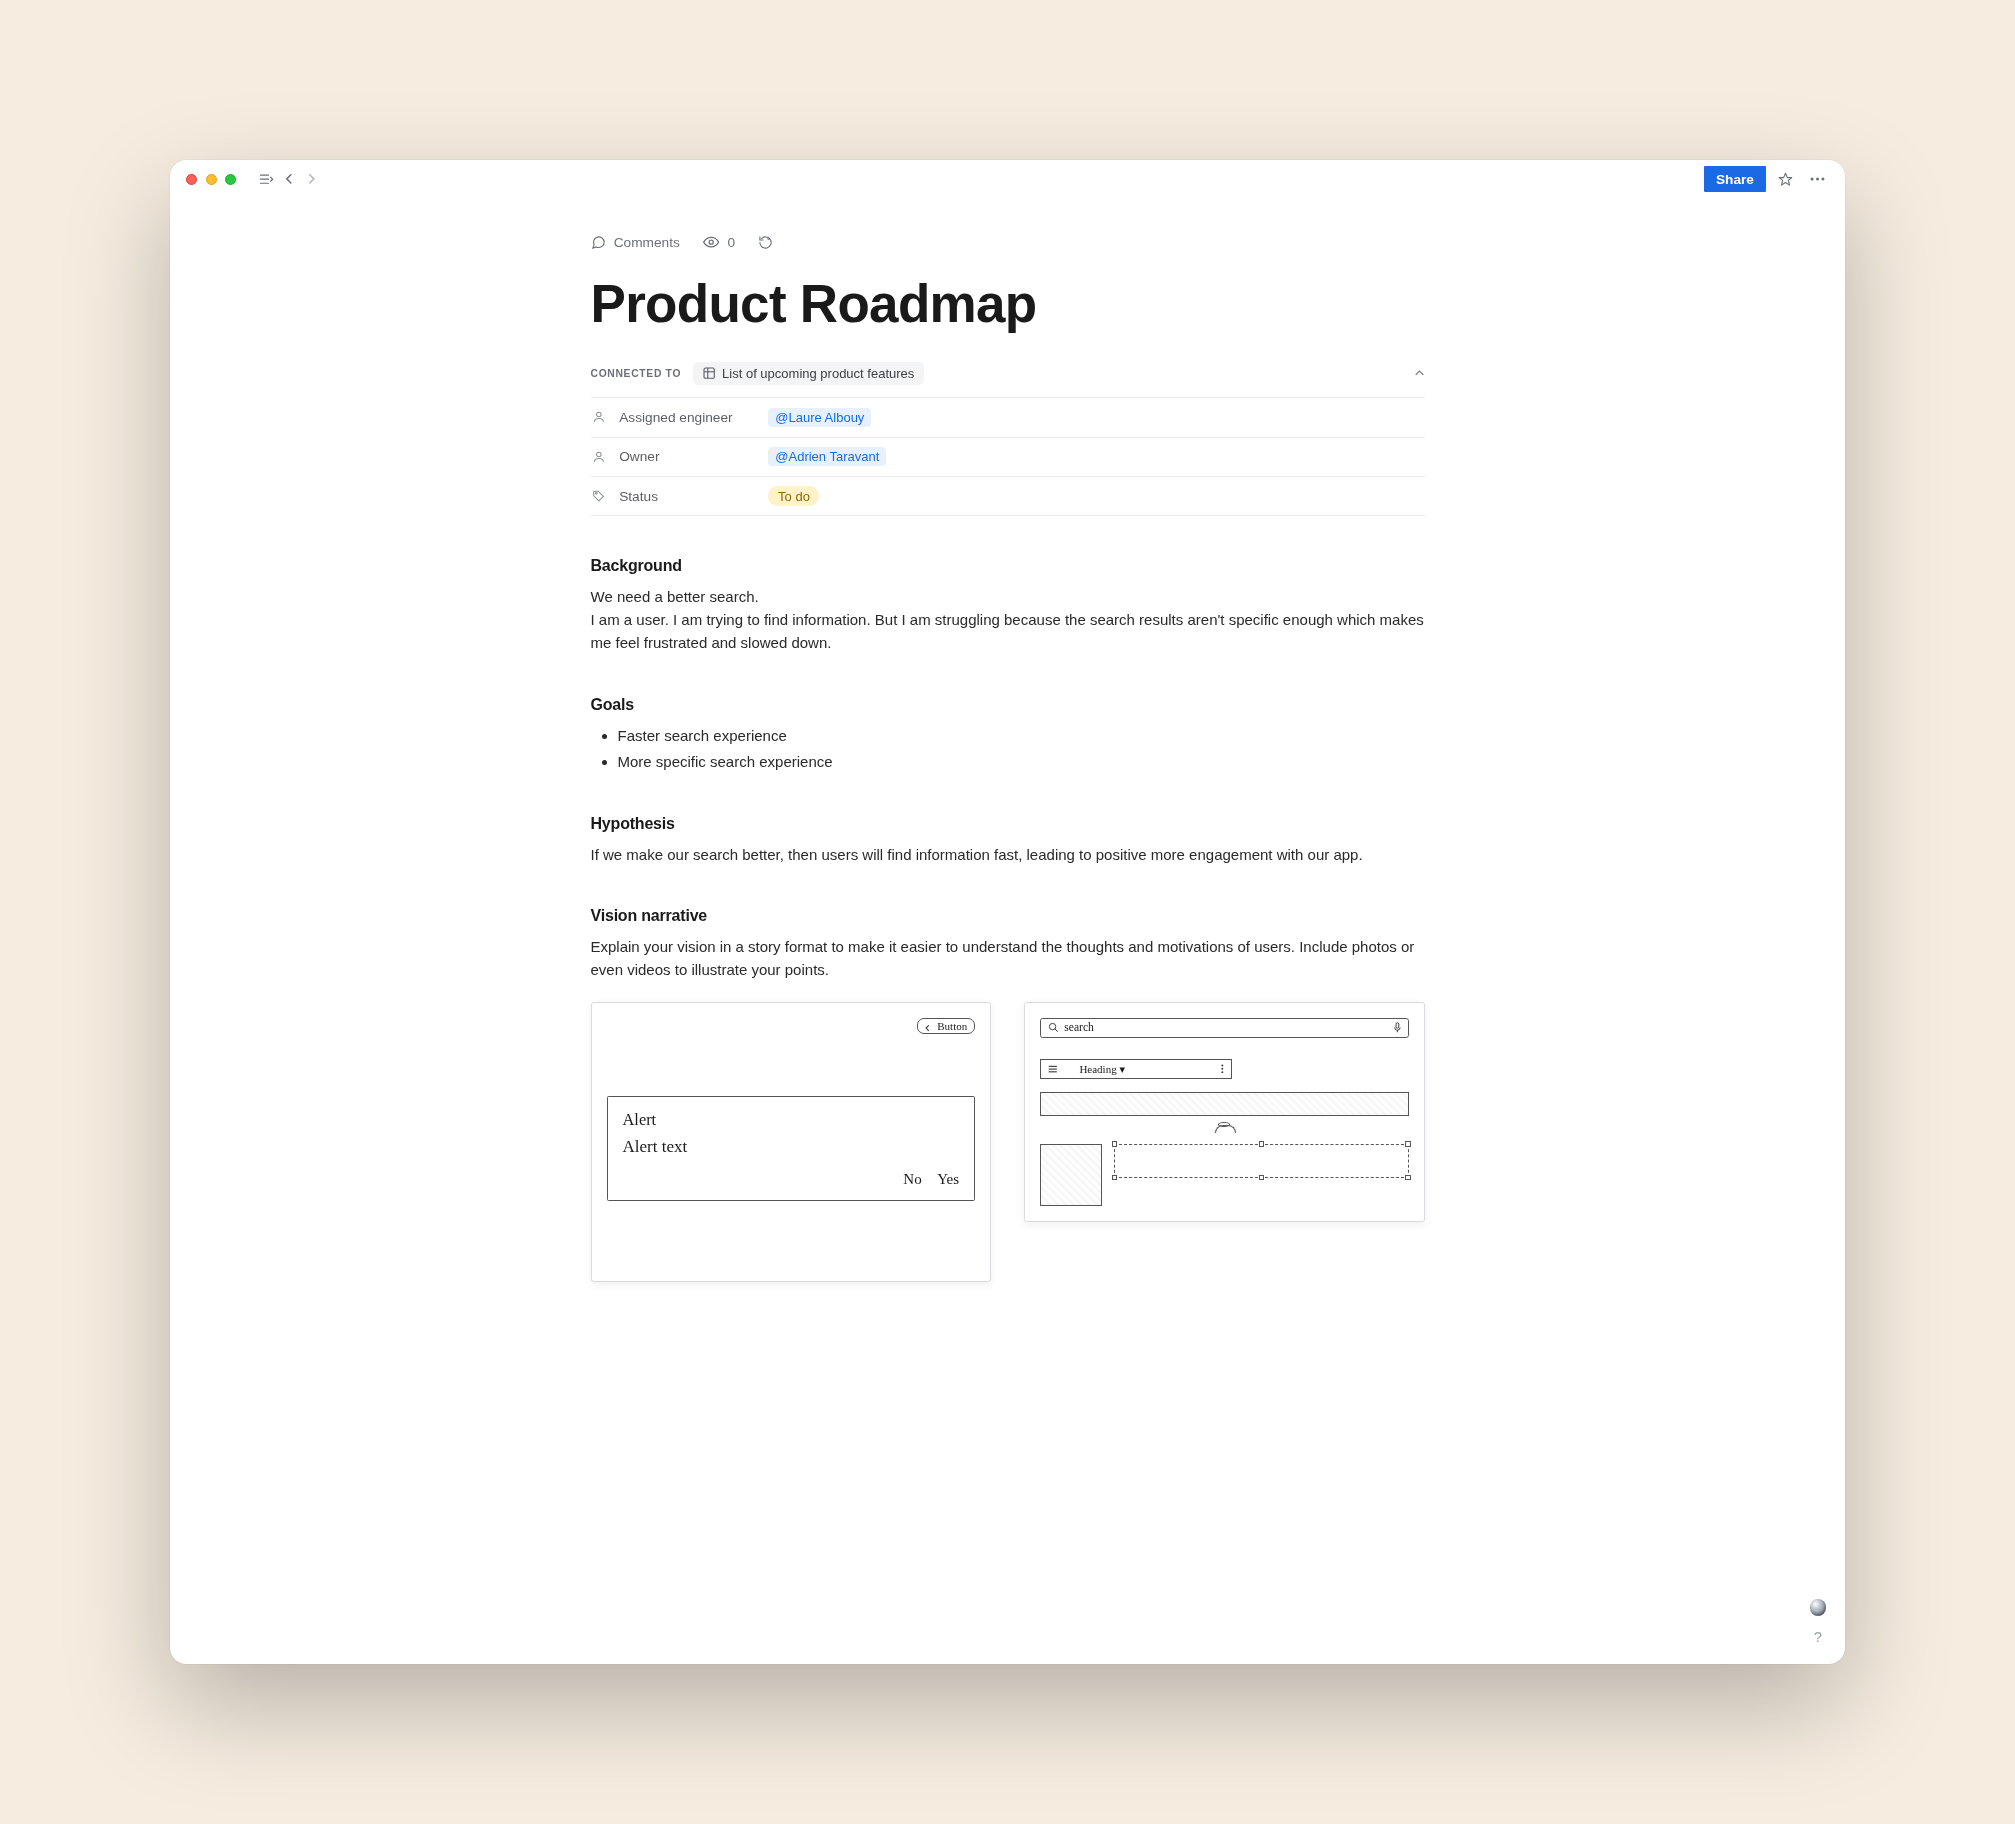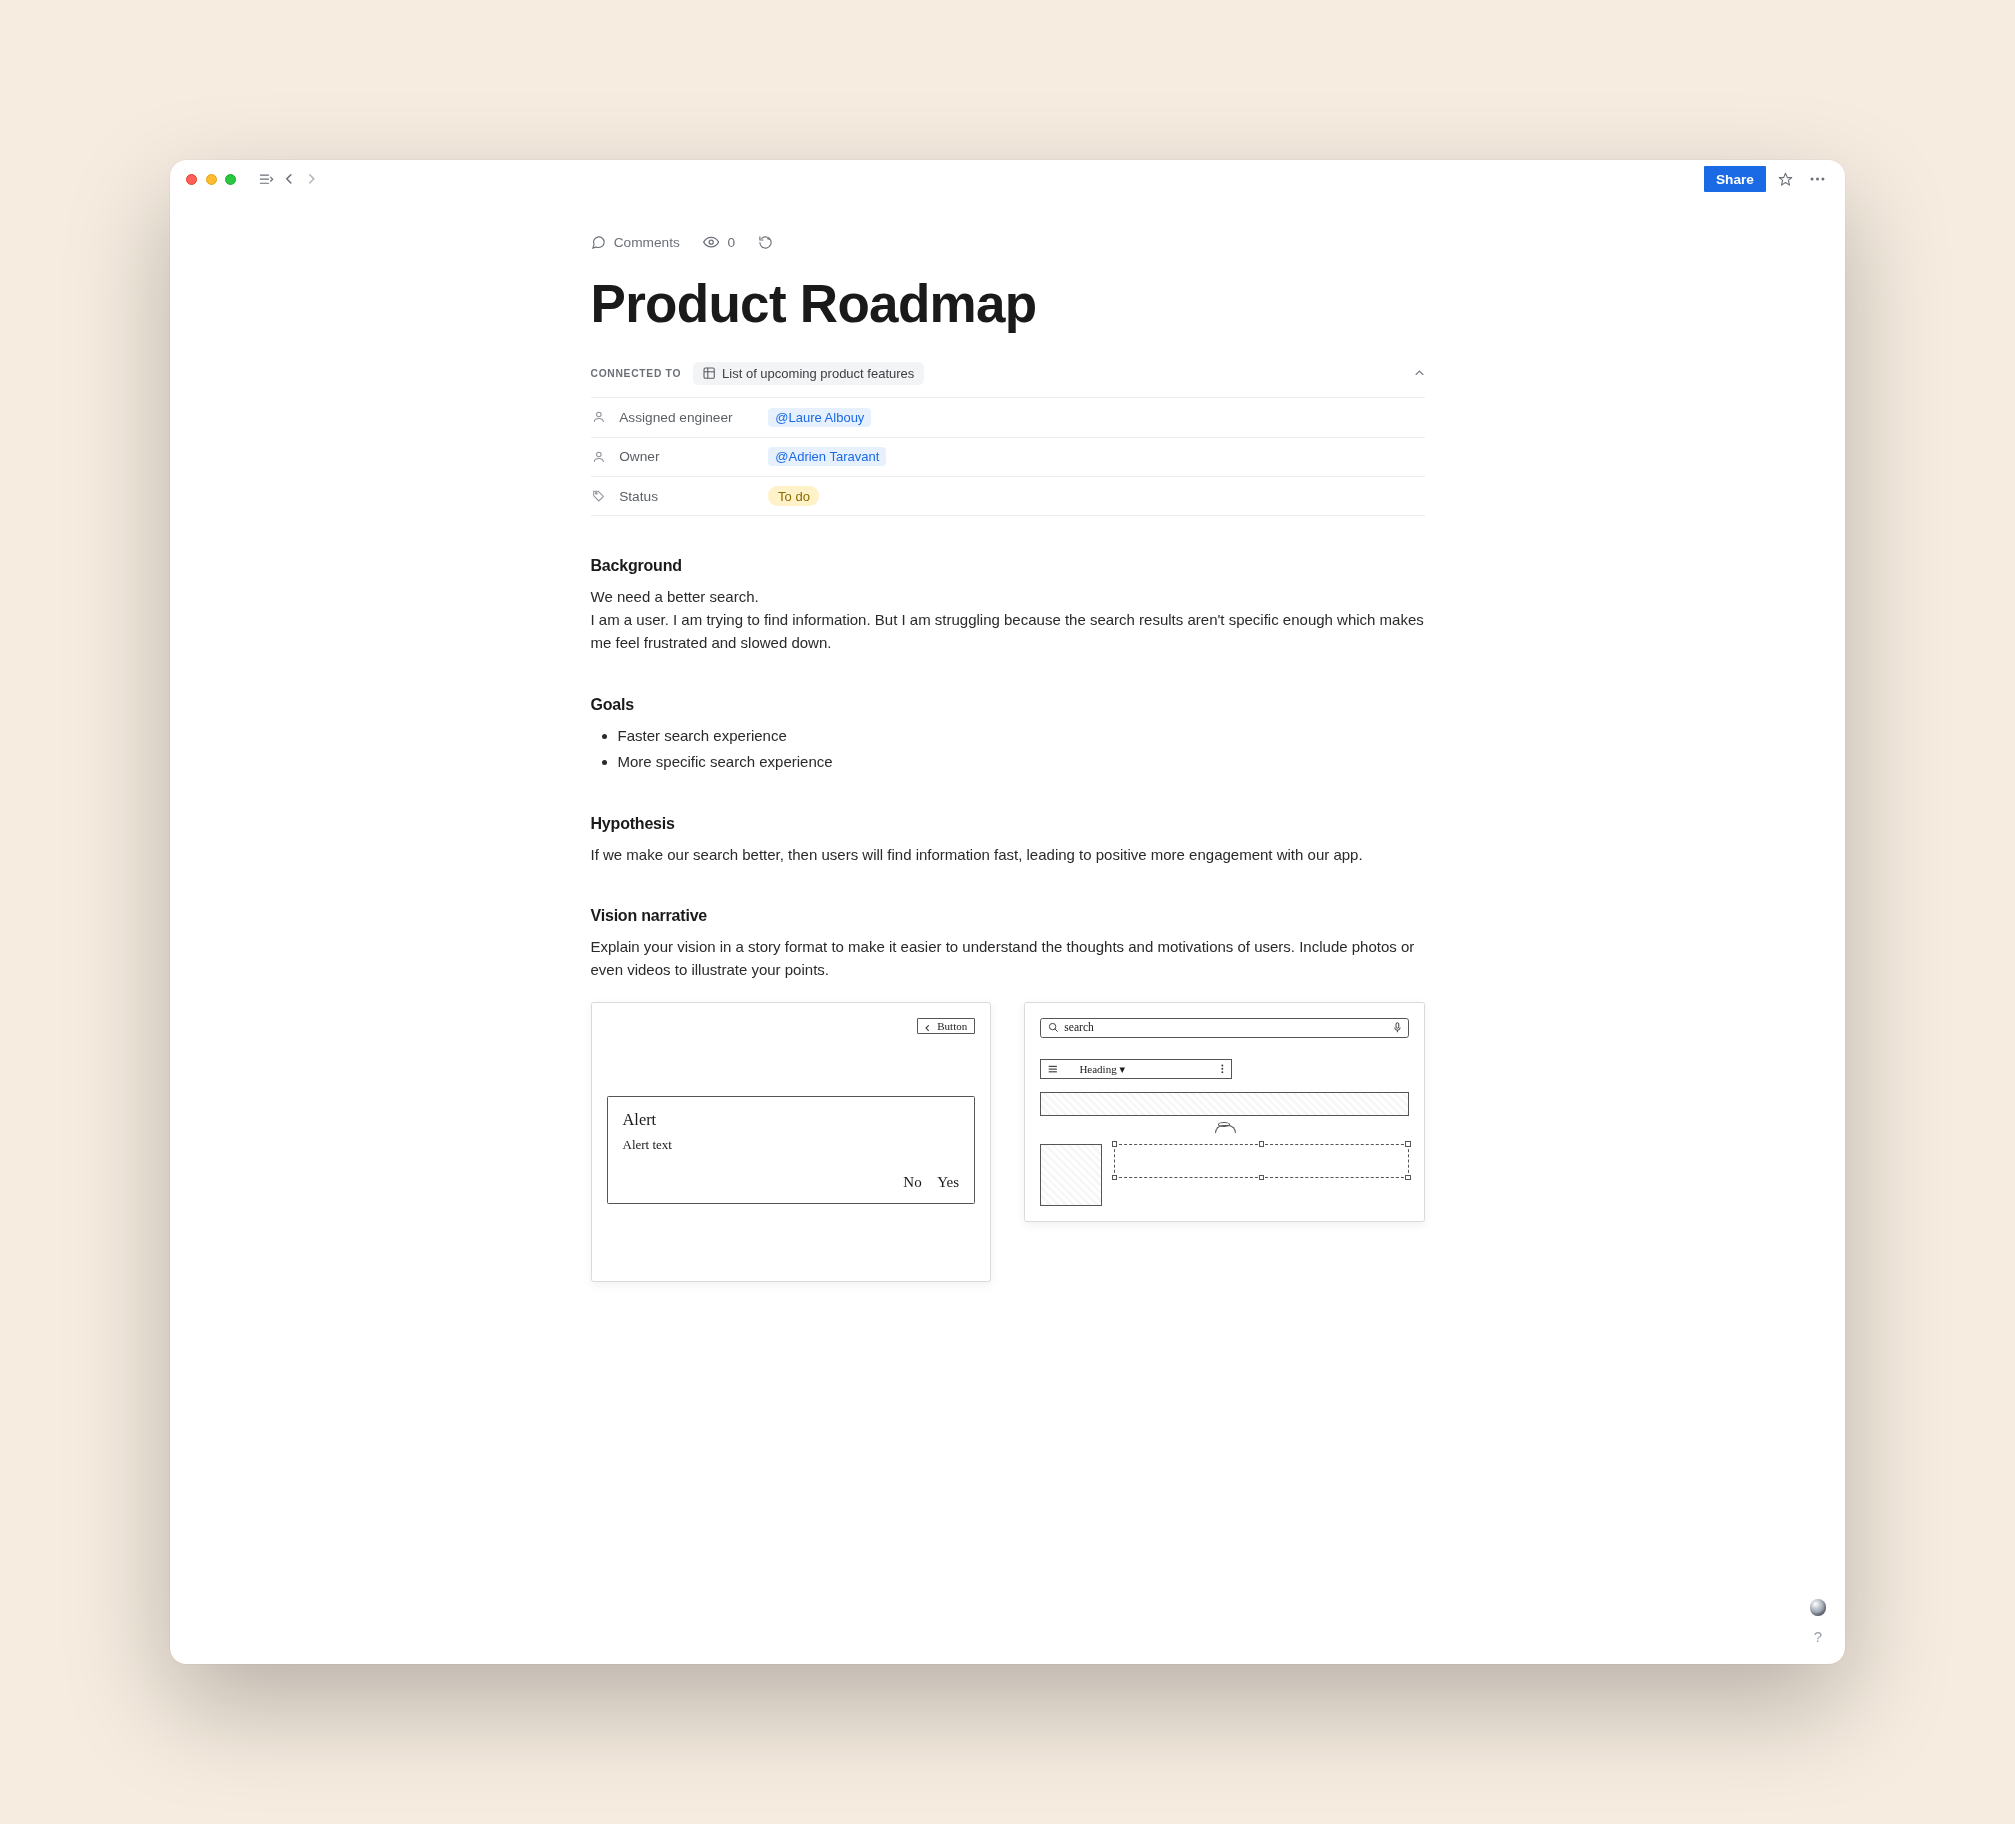--- a/index.html
+++ b/index.html
@@ -73,24 +73,24 @@
   .mention { background:#e7f1fe; color:#1a6ae5; border-radius:4.1px; padding:2.1px 6.8px; font-size:13px;}
   .status-pill { background:#fff2c8; color:#8a6b00; border-radius:9.6px; padding:2.1px 9.6px; font-size:13px;}
   h2.section { font-size:16px; font-weight:800; margin-top:41px; margin-bottom:9.6px; letter-spacing:-0.2px;}
   p.body { font-size:15px; line-height:1.55; color:#2a2a2a;}
   ul.body { font-size:15px; line-height:1.7; color:#2a2a2a; padding-left:27px;}
   ul.body li { list-style:disc;}
   .mock-row { display:flex; gap:33px; margin-top:20.5px;}
   .mock { flex:1; border:1.4px solid #d8dade; border-radius:2.7px; background:#fff; box-shadow:0 2.7px 9.6px rgba(0,0,0,0.06); padding:15px; display:flex; flex-direction:column;}
   .mock1 { height:280px;}
   .mock2 { height:220px;}
-  .mock .btn-outline { font-family: "Comic Sans MS", cursive; align-self:flex-end; border:1px solid #555; border-radius:1px; padding:1.4px 6.8px; font-size:11px; display:flex; align-items:flex-end; gap:6px;}
+  .mock .btn-outline { font-family: "Comic Sans MS", cursive; align-self:flex-end; border:1px solid #555; border-radius:7px; padding:1.4px 6.8px; font-size:11px; display:flex; align-items:flex-end; gap:6px;}
   .mock .card { border:1px solid #555; border-radius:1.4px; padding:12.3px 15px; margin-top:62px; font-family:"Comic Sans MS", cursive;}
   .mock .card .t1{ font-size:16.4px; margin-bottom:6.8px;}
-  .mock .card .t2{ font-size:13px; margin-bottom:21px;}
+  .mock .card .t2{ font-size:17px; margin-bottom:14px;}
   .mock .card .actions{ text-align:right; font-size:15px; word-spacing:12.3px;}
   .mock2 .search { border:1px solid #555; border-radius:2.7px; display:flex; align-items:center; padding:2.7px 6.8px; font-family:"Comic Sans MS", cursive; gap:5.5px; font-size:11.6px;}
   .mock2 .dropdown { margin-top:21px; width:52%; border:1px solid #555; display:flex; align-items:center; padding:2.7px 6.8px; gap:22px; font-family:"Comic Sans MS", cursive; font-size:11px;}
   .mock2 .bigbox { margin-top:12.3px; height:82px; border:1px solid #555; background:repeating-linear-gradient(45deg,#f7f7f7,#f7f7f7 2.7px,#fff 2.7px,#fff 5.5px);}
   .mock2 .avatar { width:12.3px; height:12.3px; border:1px solid #555; border-radius:50%; margin:6.8px auto 0 auto; position:relative;}
   .mock2 .avatar::after{content:""; position:absolute; bottom:-6.8px; left:-4.1px; width:19px; height:6.8px; border:1px solid #555; border-bottom:none; border-radius:9.6px 9.6px 0 0;}
   .mock2 .sel-row { display:flex; gap:12.3px; margin-top:16.4px; align-items:flex-start;}
   .mock2 .smallbox { width:62px; height:62px; border:1px solid #555; background:repeating-linear-gradient(45deg,#f7f7f7,#f7f7f7 2.7px,#fff 2.7px,#fff 5.5px);}
   .mock2 .sel { flex:1; height:34px; border:1px dashed #555; position:relative;}
   .mock2 .sel .h{position:absolute;width:5.5px;height:5.5px;border:1px solid #555;background:#fff;}

